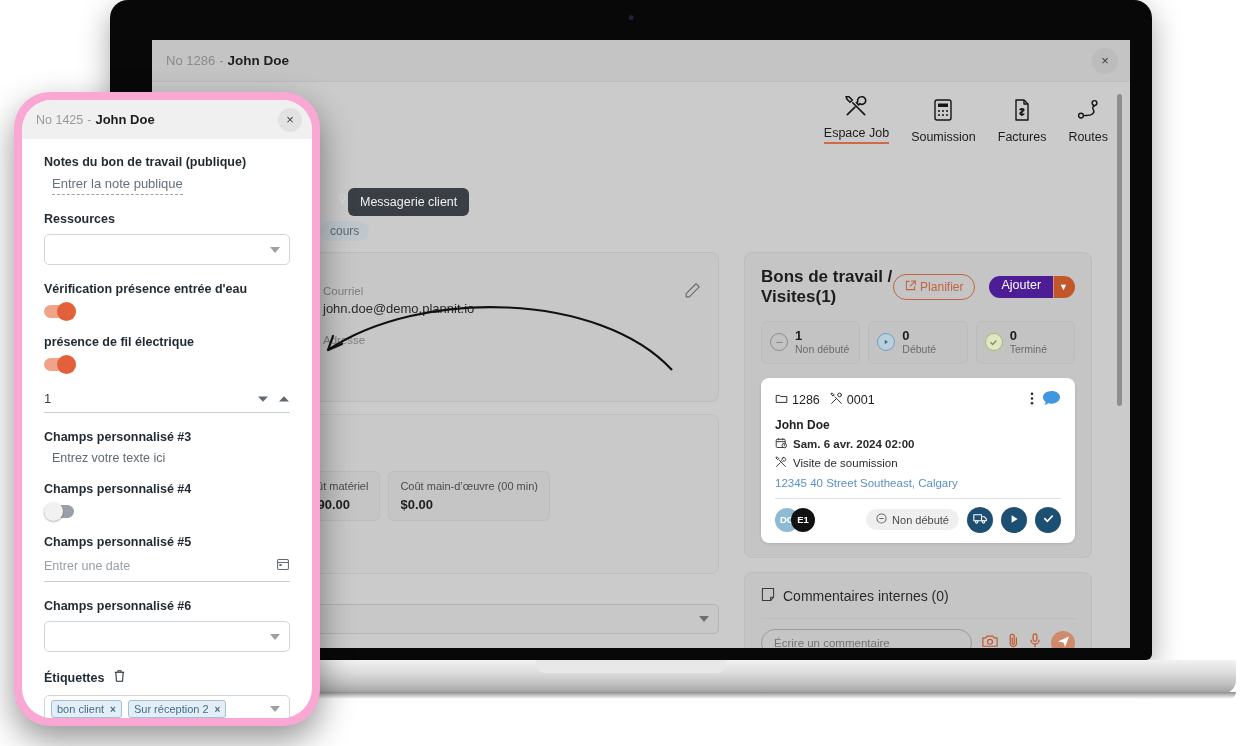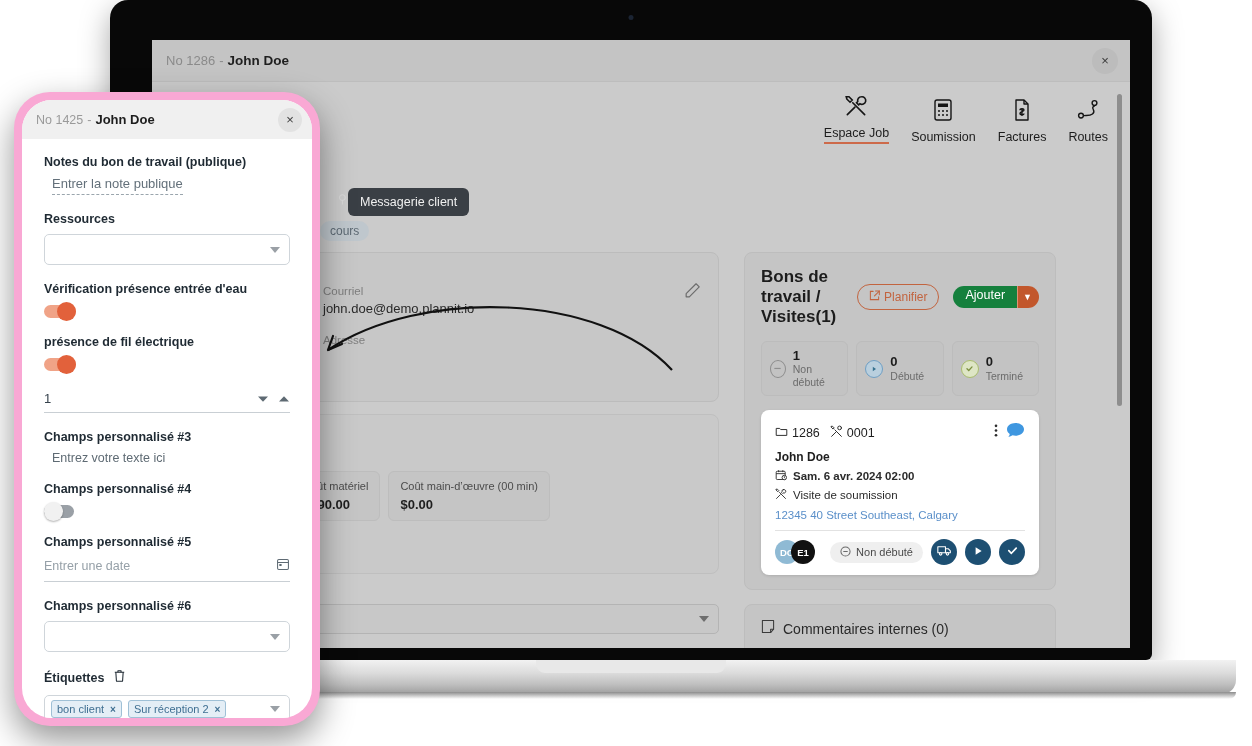--- a/index.html
+++ b/index.html
@@ -116,36 +116,36 @@
   }
   .wide-select {
     margin-top: 30px; width: 537px; height: 30px; background: #c8c8c8;
     border: 1px solid #b4b4b4; border-radius: 5px; position: relative;
   }
   .caret { position: absolute; right: 9px; top: 50%; transform: translateY(-50%);
            border-left: 5px solid transparent; border-right: 5px solid transparent;
            border-top: 6px solid #6e6e6e; }
 
   
-  .right-col { position: absolute; left: 592px; top: 170px; width: 312px; }
+  .right-col { position: absolute; left: 592px; top: 170px; width: 348px; }
   .panel {
     background: #c5c5c5; border: 1px solid #bdbdbd; border-radius: 8px;
     padding: 14px 16px;
   }
   .panel-head { display: flex; align-items: center; justify-content: space-between; }
   .panel-title { font-size: 17px; font-weight: bold; color: #1c1c1c; }
   .btn-row { display: flex; align-items: center; gap: 14px; }
   .btn-outline {
     border: 1px solid #c2643f; color: #c2643f; background: transparent;
     border-radius: 16px; font-size: 12px; padding: 5px 11px;
     display: flex; align-items: center; gap: 4px;
   }
   .btn-split { display: flex; }
   .btn-primary {
-    background: #15803d; color: #fff; font-size: 12.5px;
+    background: #4c1d95; color: #fff; font-size: 12.5px;
     border-radius: 16px 0 0 16px; padding: 2px 12px;
   }
   .btn-primary-caret {
     background: #c2572c; color: #fff; border-radius: 0 16px 16px 0;
     padding: 6px 7px 6px 6px; border-left: 1px solid #e0apa; font-size: 9px;
     display: flex; align-items: center;
     box-shadow: inset 1px 0 0 #dd9377;
   }
 
   .status-row { display: flex; gap: 8px; margin-top: 14px; }

